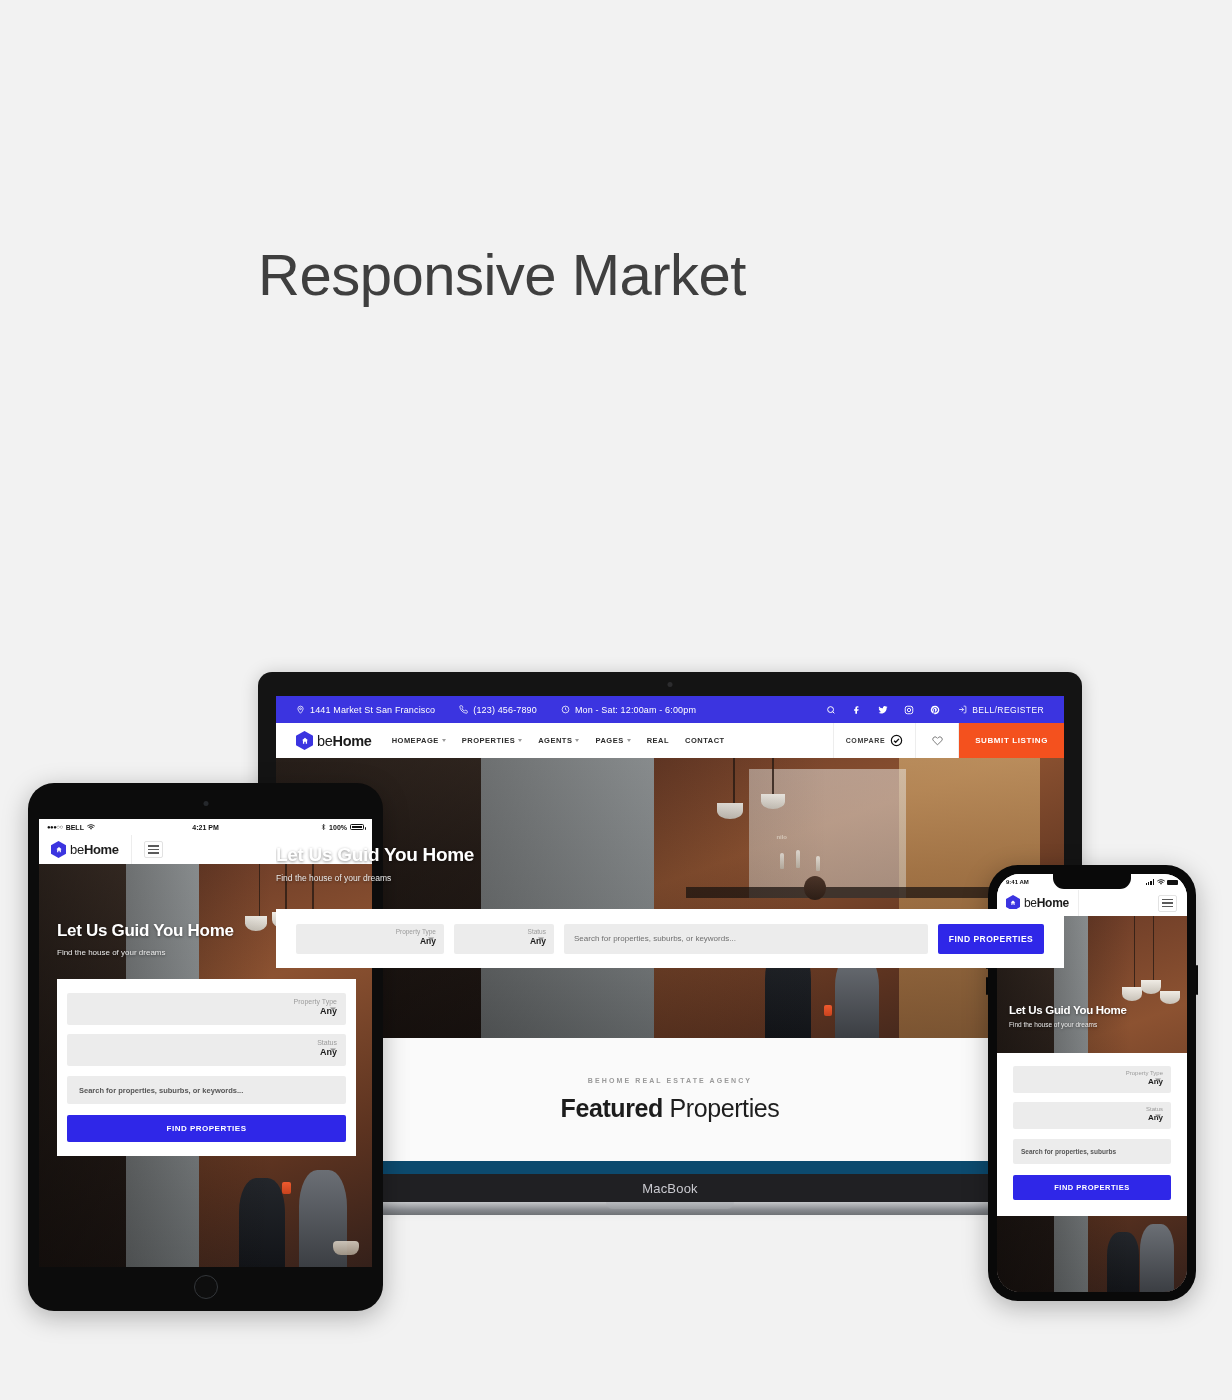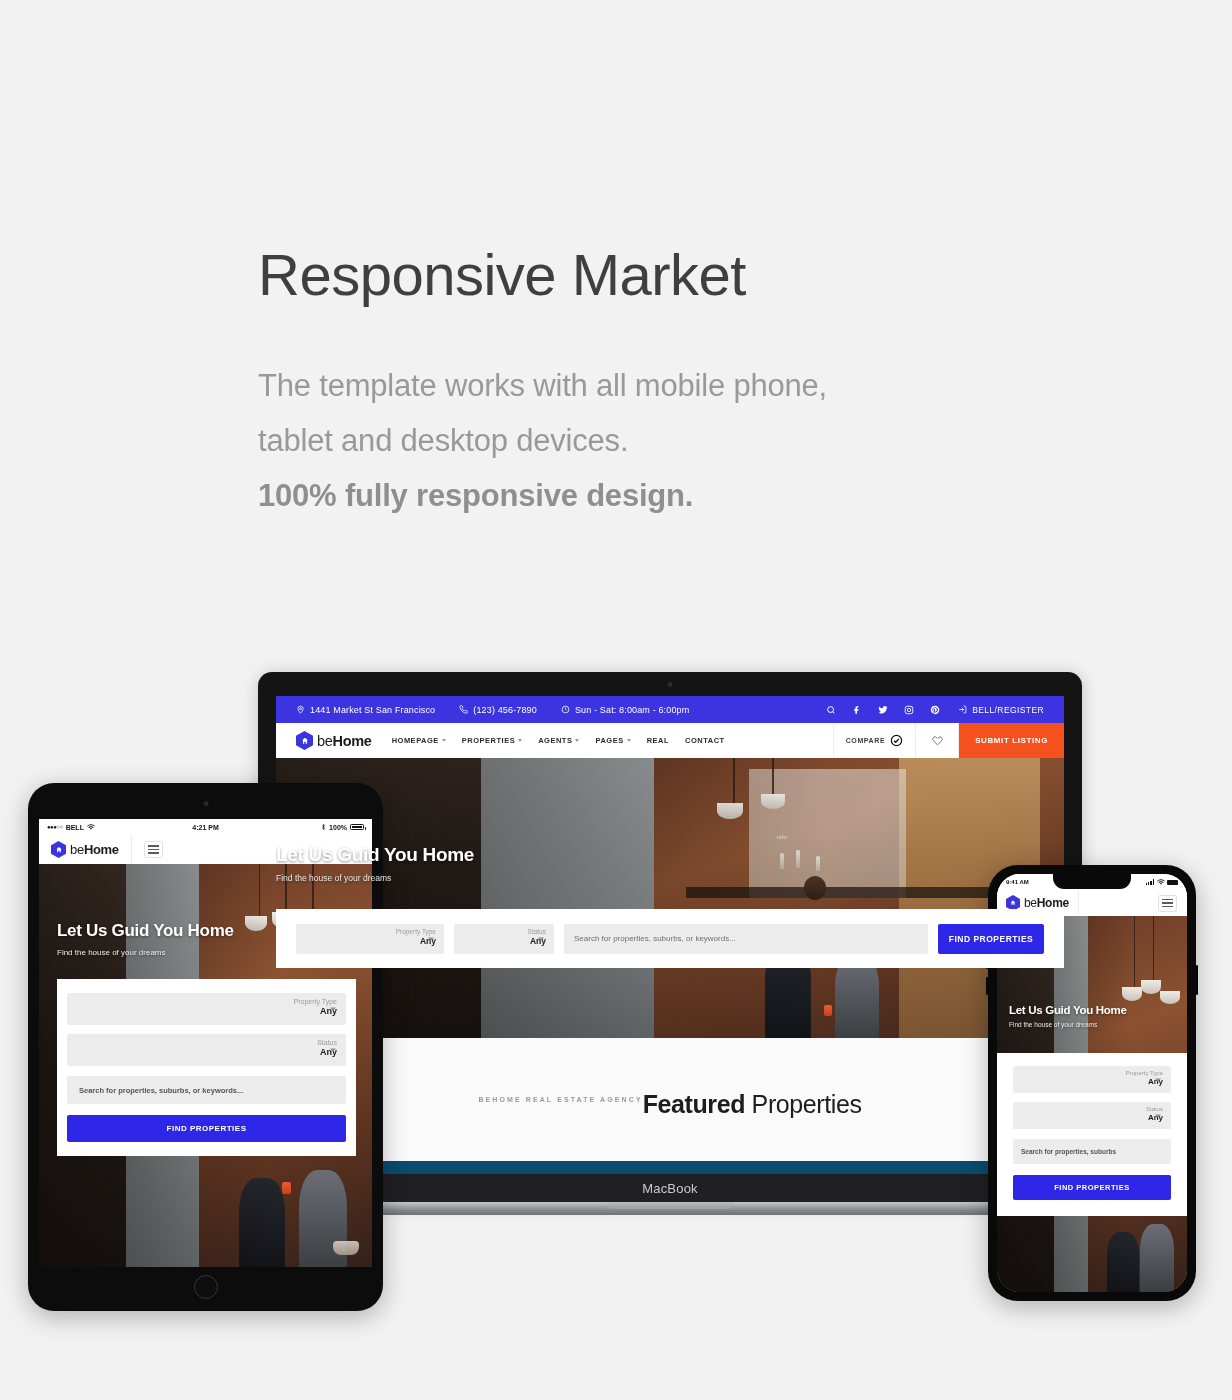--- a/index.html
+++ b/index.html
@@ -200,21 +200,21 @@
   }
   .kw { background: #ececec; color: #6f6f6f; display: flex; align-items: center; }
   .findbtn {
     background: #2f27e8; color: #fff; display: flex; align-items: center; justify-content: center;
     font-weight: 700; letter-spacing: .5px; white-space: nowrap;
   }
 
   
   .featured {
     position: absolute; left: 0; right: 0; bottom: 13px; background: #fafafa;
-    display: flex; flex-direction: row; align-items: center; justify-content: center;
+    display: flex; flex-direction: column; align-items: center; justify-content: center;
   }
   .feat-kicker { font-size: 7px; letter-spacing: 2.1px; color: #9a9a9a; font-weight: 700; }
   .feat-title { margin-top: 10px; font-size: 25px; color: #1d1d1d; letter-spacing: -0.4px; }
   .feat-title b { font-weight: 700; }
   .feat-title span { font-weight: 400; }
 
   
   .tablet { position: absolute; left: 28px; top: 783px; width: 355px; }
   .tb-body {
     background: #0c0c0c; border-radius: 26px; padding: 36px 11px 44px 11px;
@@ -281,25 +281,20 @@
   .ph-navbar { height: 26px; background: #fff; display: flex; align-items: center; }
   .side-btn { position: absolute; background: #090909; border-radius: 2px; }
 </style>
 </head>
 <body>
 
 <div class="page">
 
   <div class="headline-wrap">
     <div class="headline">Responsive Market</div>
-    <div class="subcopy">
-      <div>The template works with all mobile phone,</div>
-      <div>tablet and desktop devices.</div>
-      <div class="bold">100% fully responsive design.</div>
-    </div>
   </div>
 
   <div class="macbook">
     <div class="mb-lid">
       <span class="mb-cam"></span>
 
       <div class="mb-screen">
 
         <div class="topbar">
           <div class="tb-item">
@@ -313,21 +308,21 @@
             <svg class="tb-ico" viewBox="0 0 24 24" fill="none" stroke="#fff" stroke-width="2.2">
               <path d="M22 16.9v3a2 2 0 0 1-2.2 2 19.8 19.8 0 0 1-8.6-3 19.5 19.5 0 0 1-6-6 19.8 19.8 0 0 1-3-8.7A2 2 0 0 1 4.1 2h3a2 2 0 0 1 2 1.7c.1 1 .4 1.9.7 2.8a2 2 0 0 1-.5 2.1L8.1 9.9a16 16 0 0 0 6 6l1.3-1.3a2 2 0 0 1 2.1-.4c.9.3 1.8.6 2.8.7a2 2 0 0 1 1.7 2z"></path>
             </svg>
             <span>(123) 456-7890</span>
           </div>
           <div class="tb-item">
             <svg class="tb-ico" viewBox="0 0 24 24" fill="none" stroke="#fff" stroke-width="2.2">
               <circle cx="12" cy="12" r="9"></circle>
                 <path d="M12 7v5l3 2"></path>
             </svg>
-            <span>Sun - Sat: 8:00am - 6:00pm</span>
+            <span>Mon - Sat: 12:00am - 6:00pm</span>
           </div>
 
           <div class="tb-right">
             <span class="tb-soc">
               <svg viewBox="0 0 24 24" fill="none" stroke="#fff" stroke-width="2.4">
                   <circle cx="11" cy="11" r="7"></circle>
                   <path d="M20 20l-4-4"></path>
                 </svg>
             </span>
             <span class="tb-soc">

